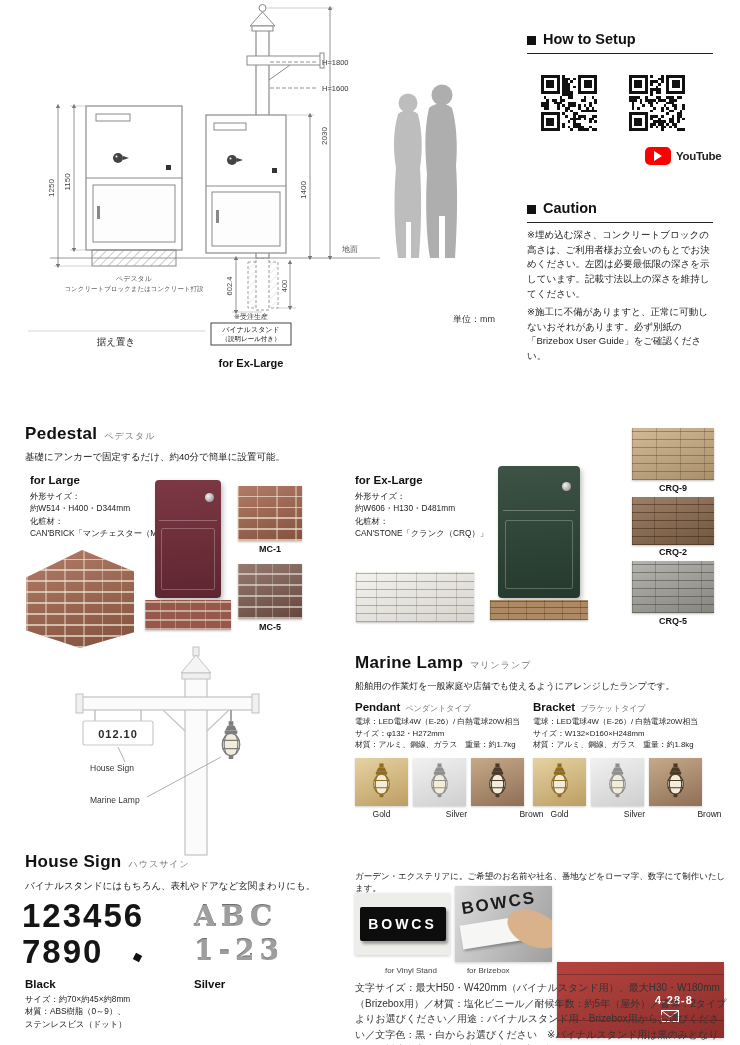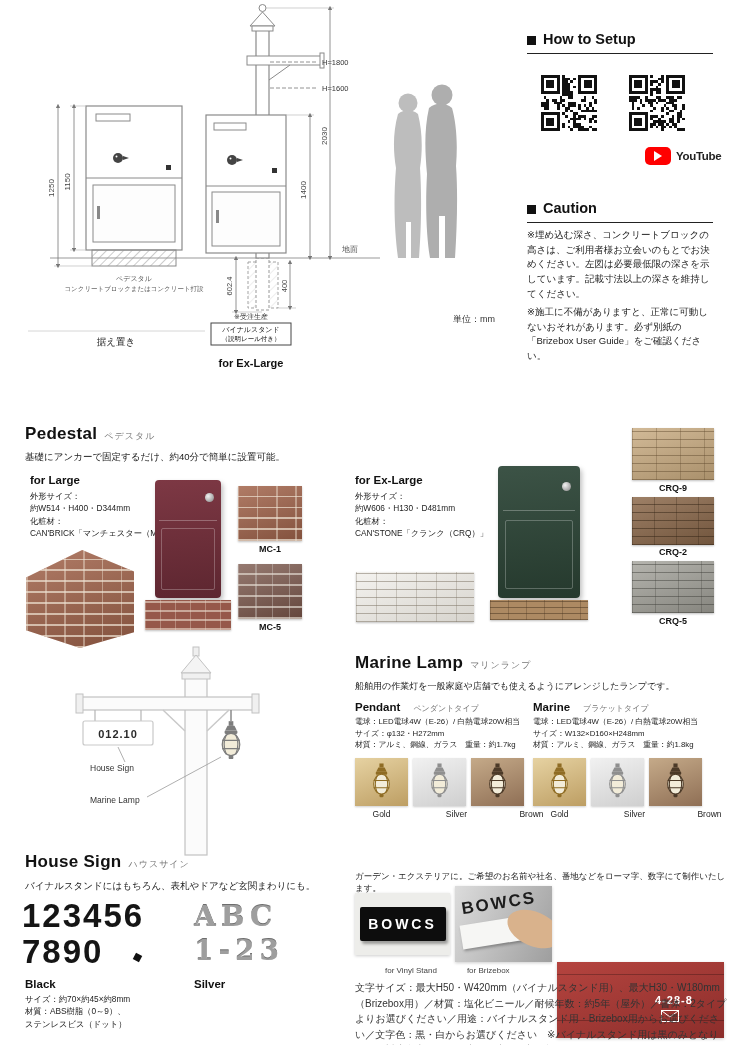--- a/index.html
+++ b/index.html
@@ -2,21 +2,21 @@
 <html><head>
 <meta charset="utf-8">
 <style>
   html,body{margin:0;padding:0;background:#e8e8e8;}
   .page{position:relative;width:740px;height:1045px;background:#fff;overflow:hidden;
         font-family:"Liberation Sans","DejaVu Sans",sans-serif;color:#222;}
   .abs{position:absolute;}
   .h2{font-size:17px;font-weight:bold;color:#111;letter-spacing:.3px;}
   .h2 .ja{font-size:9px;color:#777;font-weight:normal;margin-left:7px;letter-spacing:1px;}
   .h3{font-size:11.5px;font-weight:bold;color:#111;}
-  .h3 .ja{font-size:8px;color:#777;font-weight:normal;margin-left:13px;}
+  .h3 .ja{font-size:8px;color:#777;font-weight:normal;margin-left:5px;}
   .desc{font-size:9.5px;color:#222;}
   .specs{font-size:8.3px;line-height:1.5;color:#222;white-space:pre-line;}
   .panel-title{font-size:14.5px;font-weight:bold;color:#111;}
   .sq{width:9px;height:9px;background:#111;}
   .rule{border-top:1.3px solid #222;height:0;}
   .qr-label{font-size:9px;text-align:center;color:#222;margin-top:40px;}
   .qr{background:#fff;}
   .yt{display:flex;align-items:center;gap:5px;}
   .yt-btn{width:26px;height:18px;background:#f00;border-radius:5px;display:flex;align-items:center;justify-content:center;}
   .yt-play{width:0;height:0;border-left:8px solid #fff;border-top:5px solid transparent;border-bottom:5px solid transparent;}
@@ -583,21 +583,21 @@
         </svg>
       </div>
   </div>
   <div class="abs color-row" style="left:355px;top:809px">
     <span class="color-label">Gold</span>
     <span class="color-label">Silver</span>
     <span class="color-label">Brown</span>
   </div>
 
   <div class="abs h3" style="left:533px;top:701px">
-    <span>Marine</span><span class="ja">ブラケットタイプ</span>
+    <span>Bracket</span><span class="ja">ブラケットタイプ</span>
   </div>
   <div class="abs specs" style="left:533px;top:716px;width:185px;font-size:7.8px">電球：LED電球4W（E-26）/ 白熱電球20W相当
 サイズ：W132×D160×H248mm
 材質：アルミ、鋼線、ガラス　重量：約1.8kg</div>
   <div class="abs lamp-row" style="left:533px;top:758px">
     <div class="lamp-cell bg-gold">
         <svg class="lamp-glyph" viewBox="0 0 24 34" style="color:#8f6c24">
           <use href="#lamp-sym"></use>
         </svg>
       </div>

